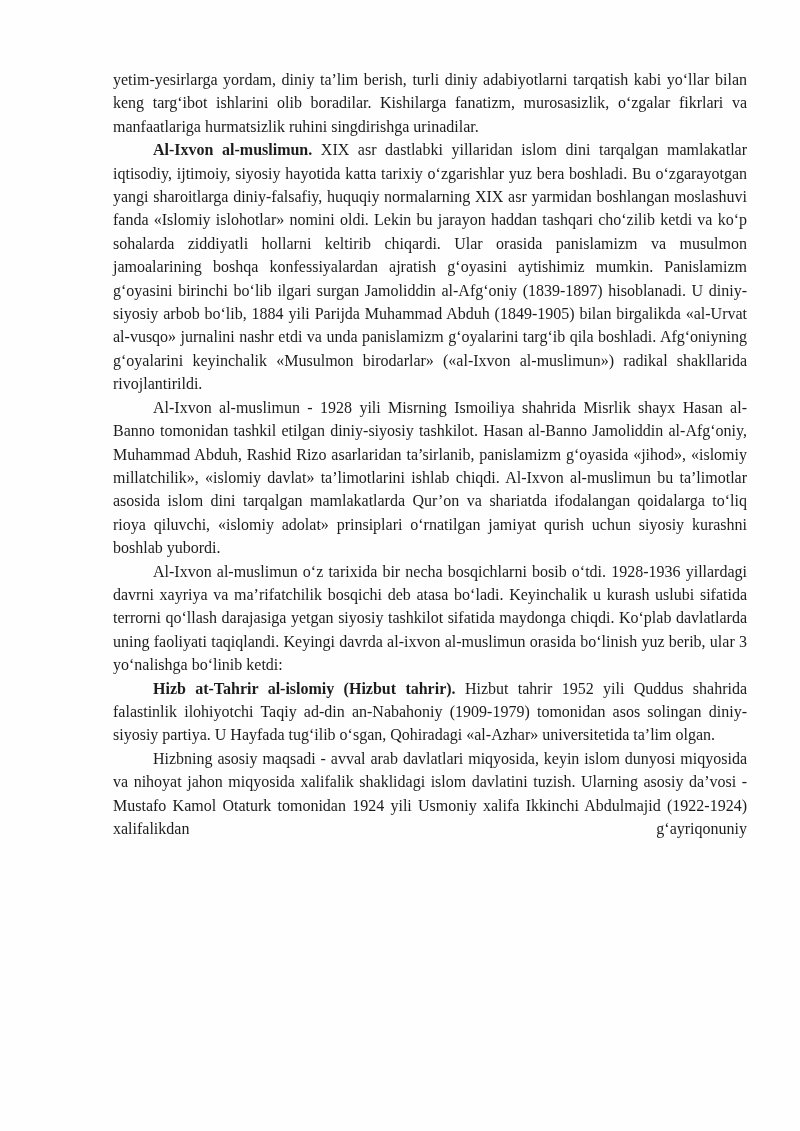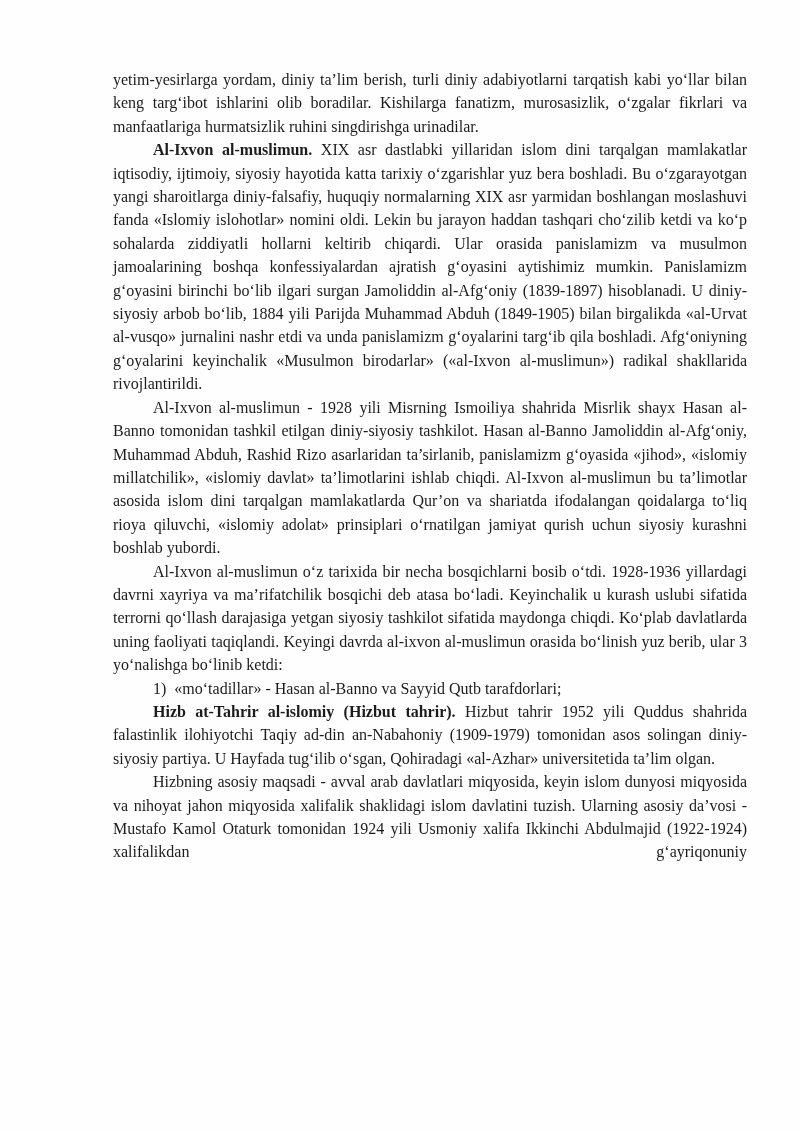--- a/index.html
+++ b/index.html
@@ -45,17 +45,16 @@
 </style>
 </head>
 <body>
 
 <div class="sheet">
   <div class="textblock">
       <p class="para no-indent">yetim-yesirlarga yordam, diniy ta’lim berish, turli diniy adabiyotlarni tarqatish kabi yo‘llar bilan keng targ‘ibot ishlarini olib boradilar. Kishilarga fanatizm, murosasizlik, o‘zgalar fikrlari va manfaatlariga hurmatsizlik ruhini singdirishga urinadilar.</p>
       <p class="para"><span class="lead">Al-Ixvon al-muslimun.</span> XIX asr dastlabki yillaridan islom dini tarqalgan mamlakatlar iqtisodiy, ijtimoiy, siyosiy hayotida katta tarixiy o‘zgarishlar yuz bera boshladi. Bu o‘zgarayotgan yangi sharoitlarga diniy-falsafiy, huquqiy normalarning XIX asr yarmidan boshlangan moslashuvi fanda «Islomiy islohotlar» nomini oldi. Lekin bu jarayon haddan tashqari cho‘zilib ketdi va ko‘p sohalarda ziddiyatli hollarni keltirib chiqardi. Ular orasida panislamizm va musulmon jamoalarining boshqa konfessiyalardan ajratish g‘oyasini aytishimiz mumkin. Panislamizm g‘oyasini birinchi bo‘lib ilgari surgan Jamoliddin al-Afg‘oniy (1839-1897) hisoblanadi. U diniy-siyosiy arbob bo‘lib, 1884 yili Parijda Muhammad Abduh (1849-1905) bilan birgalikda «al-Urvat al-vusqo» jurnalini nashr etdi va unda panislamizm g‘oyalarini targ‘ib qila boshladi. Afg‘oniyning g‘oyalarini keyinchalik «Musulmon birodarlar» («al-Ixvon al-muslimun») radikal shakllarida rivojlantirildi.</p>
       <p class="para">Al-Ixvon al-muslimun - 1928 yili Misrning Ismoiliya shahrida Misrlik shayx Hasan al-Banno tomonidan tashkil etilgan diniy-siyosiy tashkilot. Hasan al-Banno Jamoliddin al-Afg‘oniy, Muhammad Abduh, Rashid Rizo asarlaridan ta’sirlanib, panislamizm g‘oyasida «jihod», «islomiy millatchilik», «islomiy davlat» ta’limotlarini ishlab chiqdi. Al-Ixvon al-muslimun bu ta’limotlar asosida islom dini tarqalgan mamlakatlarda Qur’on va shariatda ifodalangan qoidalarga to‘liq rioya qiluvchi, «islomiy adolat» prinsiplari o‘rnatilgan jamiyat qurish uchun siyosiy kurashni boshlab yubordi.</p>
       <p class="para">Al-Ixvon al-muslimun o‘z tarixida bir necha bosqichlarni bosib o‘tdi. 1928-1936 yillardagi davrni xayriya va ma’rifatchilik bosqichi deb atasa bo‘ladi. Keyinchalik u kurash uslubi sifatida terrorni qo‘llash darajasiga yetgan siyosiy tashkilot sifatida maydonga chiqdi. Ko‘plab davlatlarda uning faoliyati taqiqlandi. Keyingi davrda al-ixvon al-muslimun orasida bo‘linish yuz berib, ular 3 yo‘nalishga bo‘linib ketdi:</p>
-      <p class="para"><span class="num">1)</span>&nbsp; «mo‘tadillar» - Hasan al-Banno va Sayyid Qutb tarafdorlari;</p>
       <p class="para"><span class="lead">Hizb at-Tahrir al-islomiy (Hizbut tahrir).</span> Hizbut tahrir 1952 yili Quddus shahrida falastinlik ilohiyotchi Taqiy ad-din an-Nabahoniy (1909-1979) tomonidan asos solingan diniy-siyosiy partiya. U Hayfada tug‘ilib o‘sgan, Qohiradagi «al-Azhar» universitetida ta’lim olgan.</p>
       <p class="para justify-last">Hizbning asosiy maqsadi - avval arab davlatlari miqyosida, keyin islom dunyosi miqyosida va nihoyat jahon miqyosida xalifalik shaklidagi islom davlatini tuzish. Ularning asosiy da’vosi - Mustafo Kamol Otaturk tomonidan 1924 yili Usmoniy xalifa Ikkinchi Abdulmajid (1922-1924) xalifalikdan g‘ayriqonuniy</p>
     </div>
 </div>
 
 </body></html>

